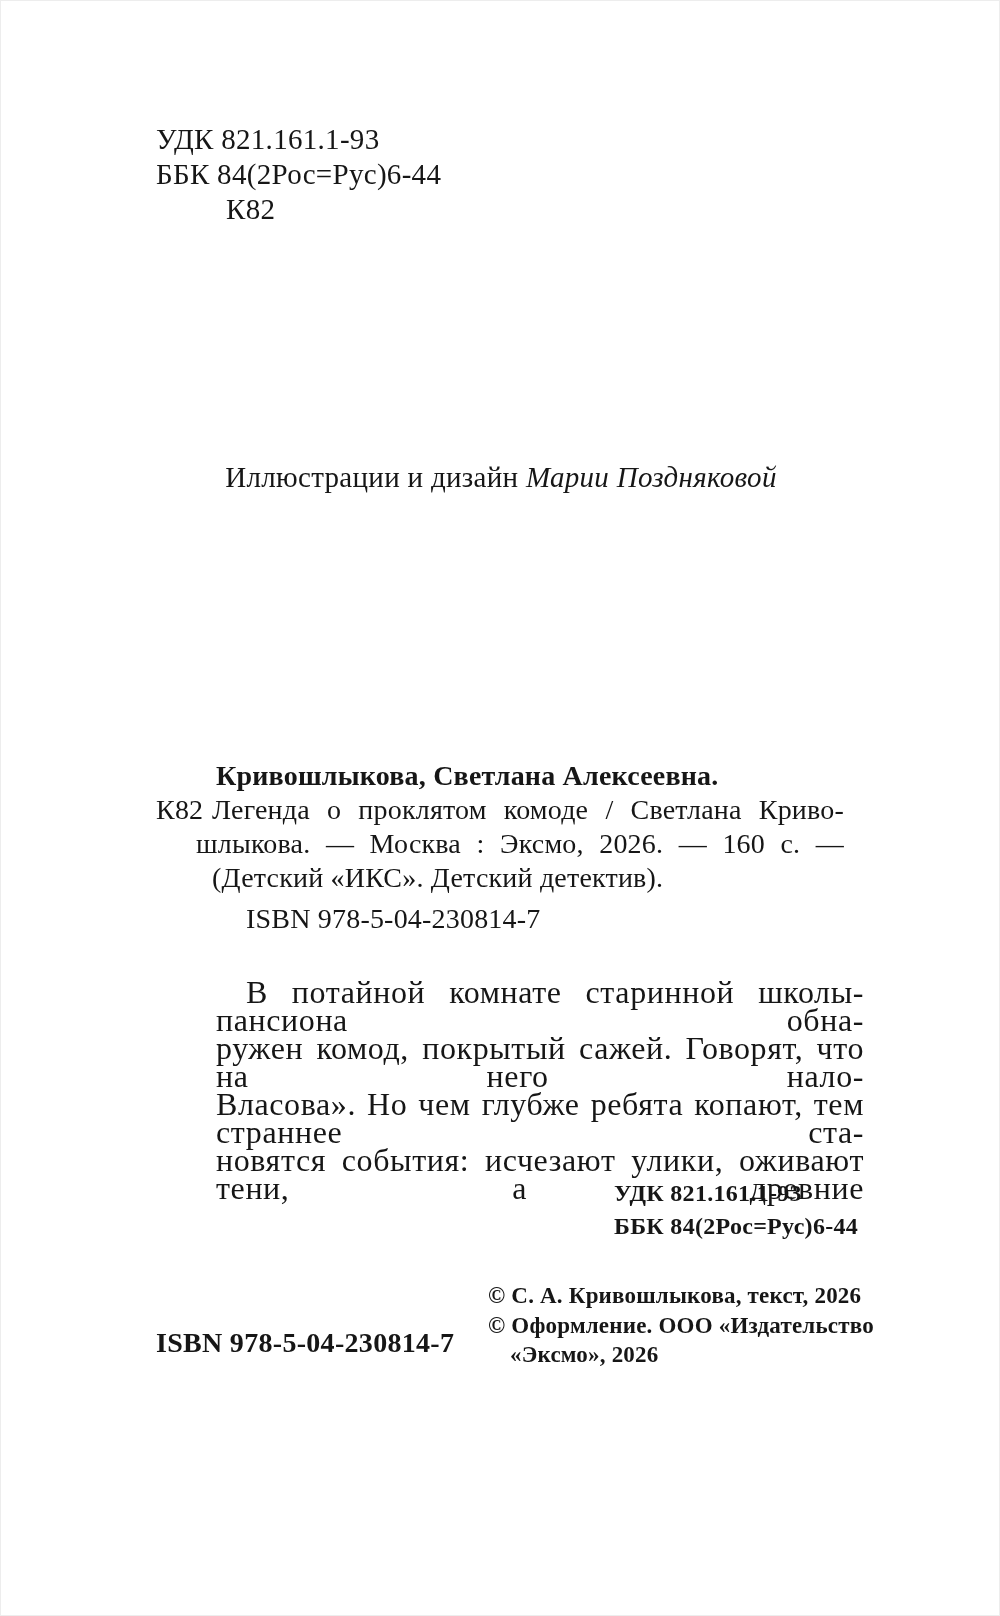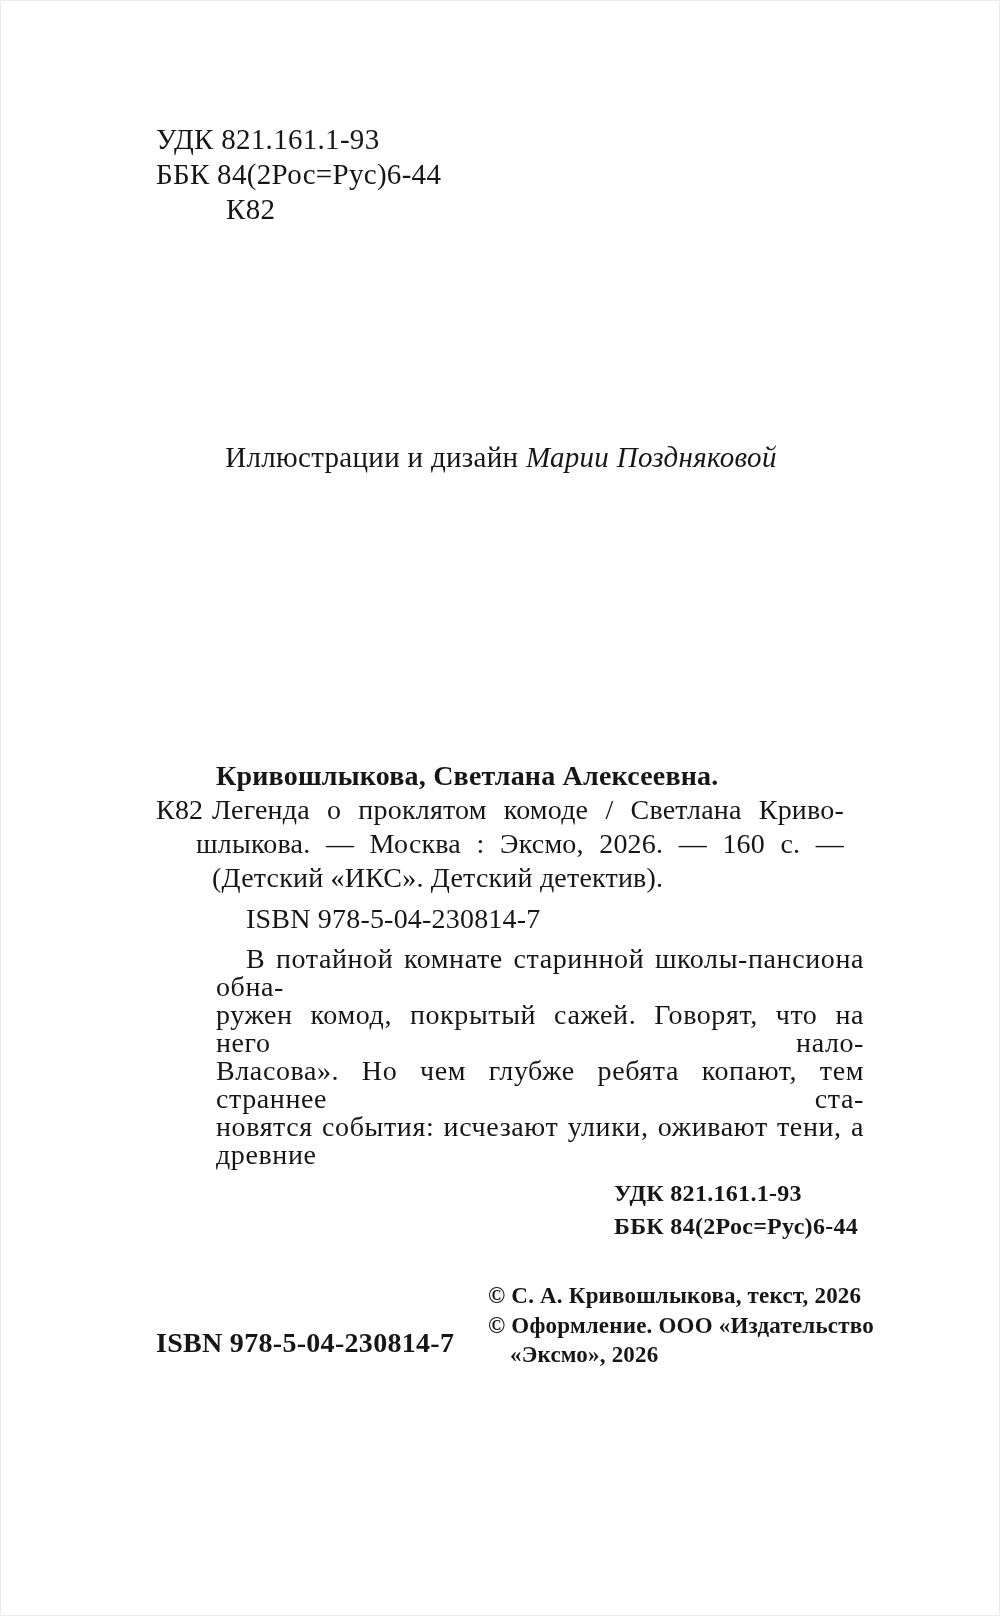--- a/index.html
+++ b/index.html
@@ -13,33 +13,33 @@
     color:#161616;
     overflow:hidden;
     border:1px solid #ededed;
     text-decoration:underline;
   }
   .abs { position:absolute; }
 
   .top-codes { left:155px; top:121px; font-size:29px; line-height:35px; letter-spacing:0.3px; }
   .code-indent { padding-left:70px; }
 
-  .credits { left:0; top:440px; width:1000px; text-align:center; font-size:29px; letter-spacing:0.3px; }
+  .credits { left:0; top:460px; width:1000px; text-align:center; font-size:29px; letter-spacing:0.3px; }
   .credits .ital { font-style:italic; }
 
   .catalog { left:155px; top:758px; width:710px; font-size:28px; line-height:34px; letter-spacing:0.2px; }
   .cat-author { margin-left:60px; font-weight:bold; }
   .cat-main { position:relative; }
   .cat-code { position:absolute; left:0; top:0; }
   .cat-body { margin-left:40px; width:648px; }
   .jl { text-align:justify; text-align-last:justify; }
   .ind { text-indent:16px; }
   .cat-isbn { margin-left:90px; margin-top:7px; }
 
-  .annotation { left:215px; top:944px; width:648px; font-size:28px; line-height:28px; letter-spacing:0.6px; }
+  .annotation { left:215px; top:977px; width:648px; font-size:32px; line-height:28px; letter-spacing:0.6px; }
   .ann-first { text-indent:30px; }
 
   .codes-bottom { left:613px; top:1176px; font-size:24px; line-height:33px; font-weight:bold; letter-spacing:0.3px; }
 
   .footer-copy { left:487px; top:1280px; font-size:23px; line-height:29.5px; font-weight:bold; letter-spacing:0.2px; }
   .copy-cont { padding-left:22px; }
 
   .footer-isbn { left:155px; top:1326px; font-size:28px; font-weight:bold; letter-spacing:0.3px; }
 </style>
 </head>

